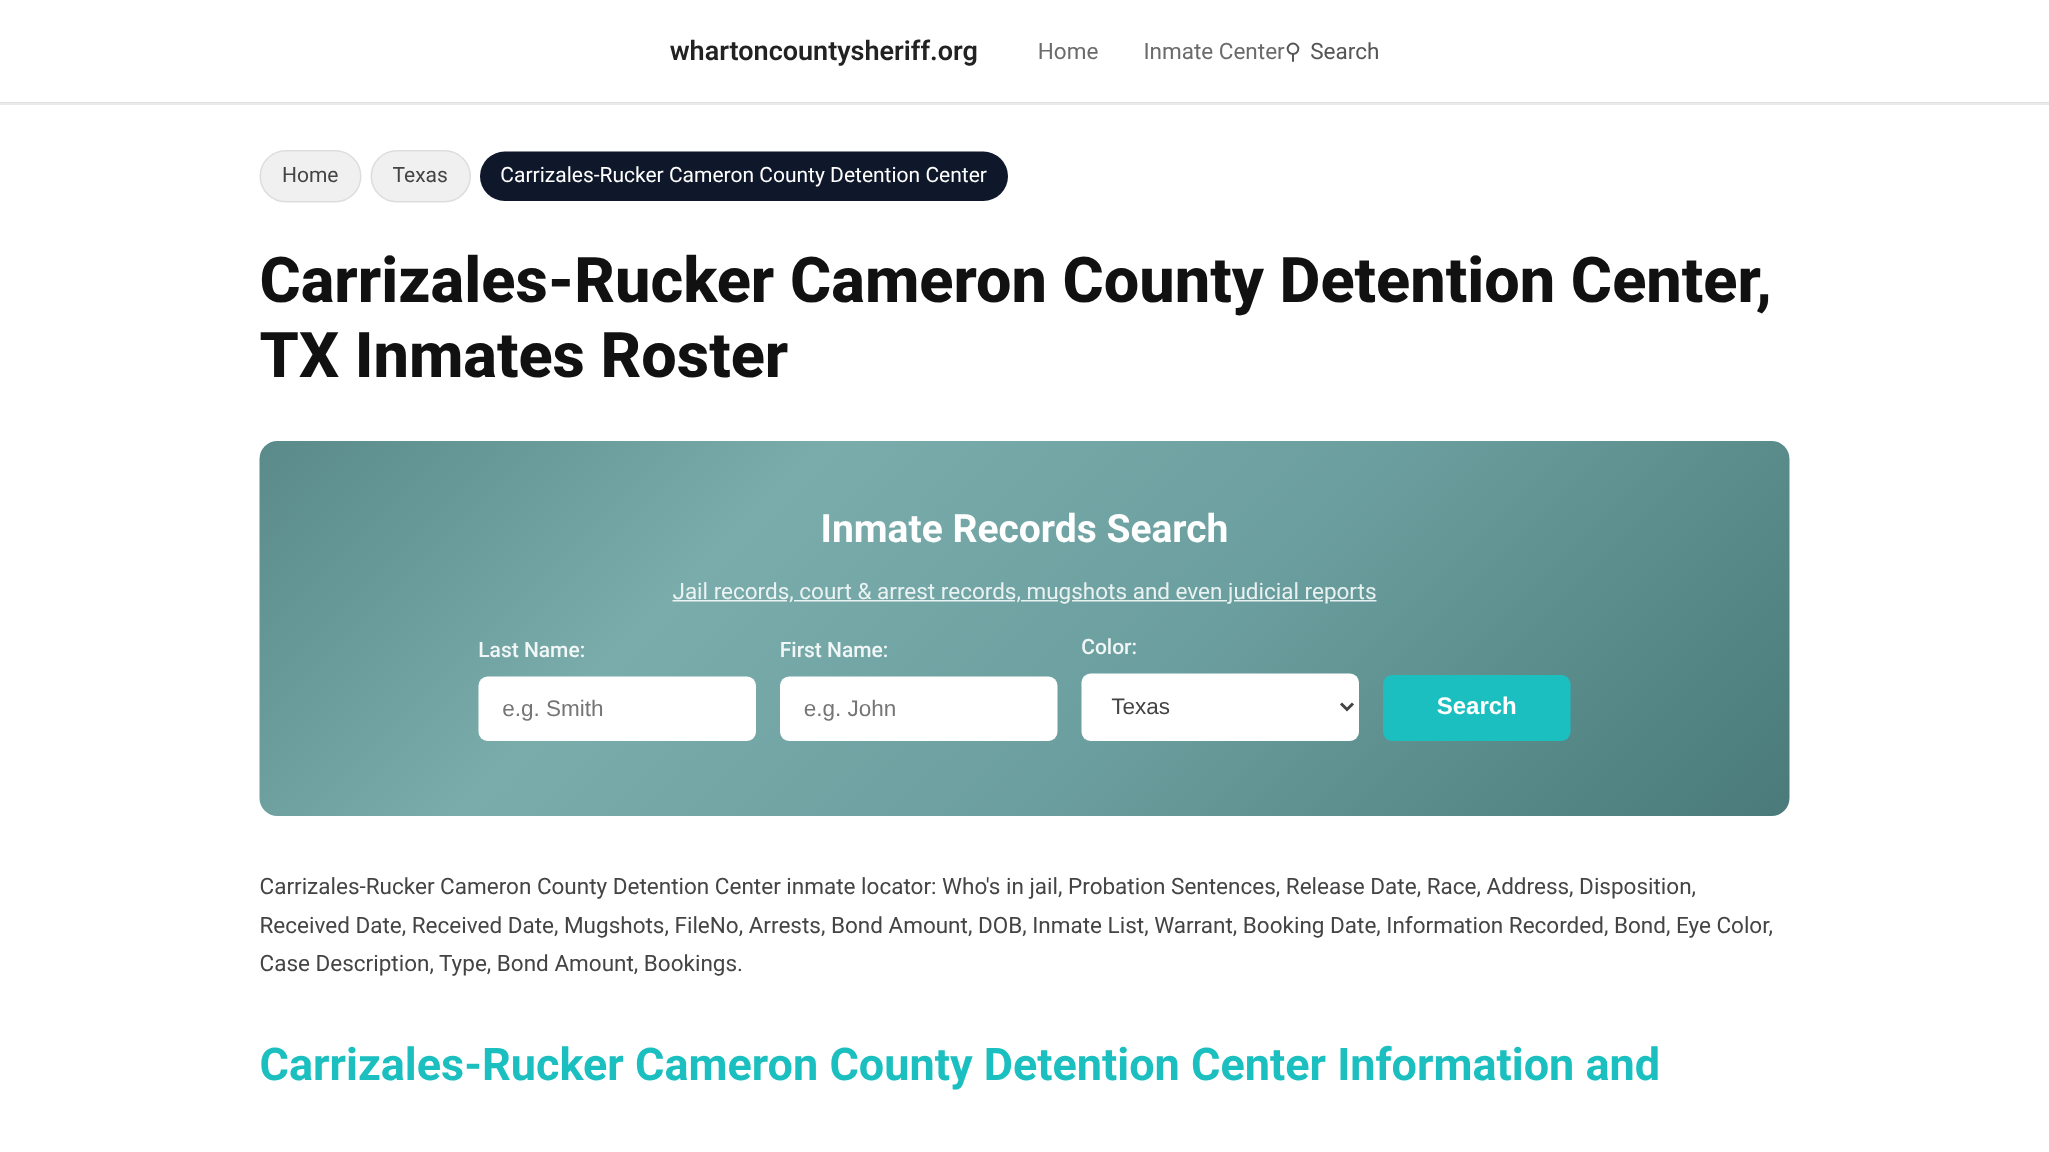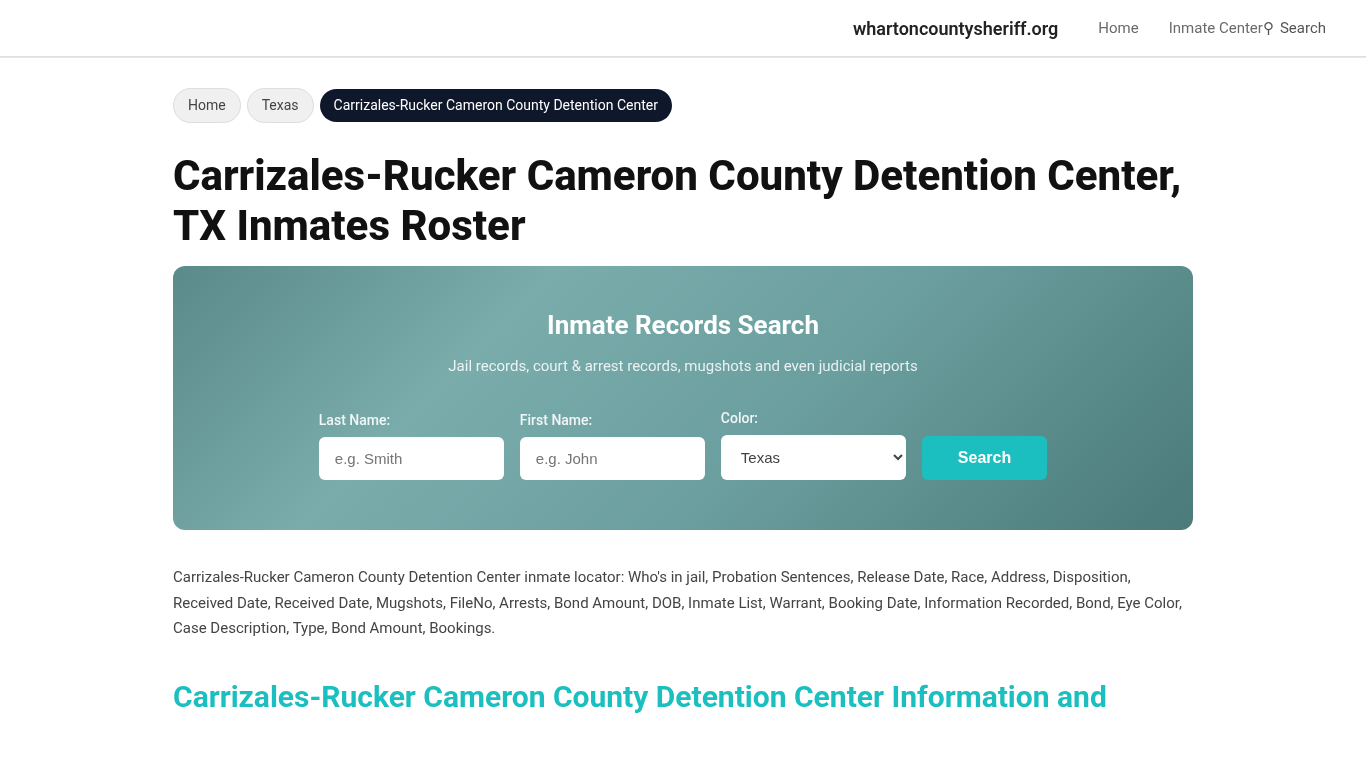--- a/index.html
+++ b/index.html
@@ -14,24 +14,24 @@
       color: #333;
       font-size: 16px;
       line-height: 1.5;
     }
 
     
     .header {
       background: #fff;
       border-bottom: 1px solid #e0e0e0;
       padding: 0 40px;
-      height: 57px;
+      height: 69px;
       display: flex;
       align-items: center;
-      justify-content: flex-end;
+      justify-content: center;
     }
 
     .header-left {
       display: flex;
       align-items: center;
       gap: 40px;
     }
 
     .site-title {
       font-size: 18px;
@@ -99,21 +99,21 @@
       background: #0f172a;
       color: #fff;
     }
 
     
     .page-title {
       font-size: 42px;
       font-weight: 800;
       color: #111;
       line-height: 1.2;
-      margin-bottom: 14px;
+      margin-bottom: 30px;
     }
 
     .updated-label {
       font-size: 13px;
       color: #888;
       letter-spacing: 0.5px;
       margin-bottom: 30px;
       text-transform: uppercase;
     }
 
@@ -129,21 +129,22 @@
     .widget-title {
       font-size: 26px;
       font-weight: 700;
       color: #fff;
       margin-bottom: 10px;
     }
 
     .widget-subtitle {
       font-size: 15px;
       color: rgba(255,255,255,0.85);
-      margin-bottom: 31px;
+      margin-bottom: 17px;
+      text-decoration: underline;
     }
 
     .search-form {
       display: flex;
       align-items: flex-end;
       justify-content: center;
       gap: 16px;
       flex-wrap: wrap;
     }
 

